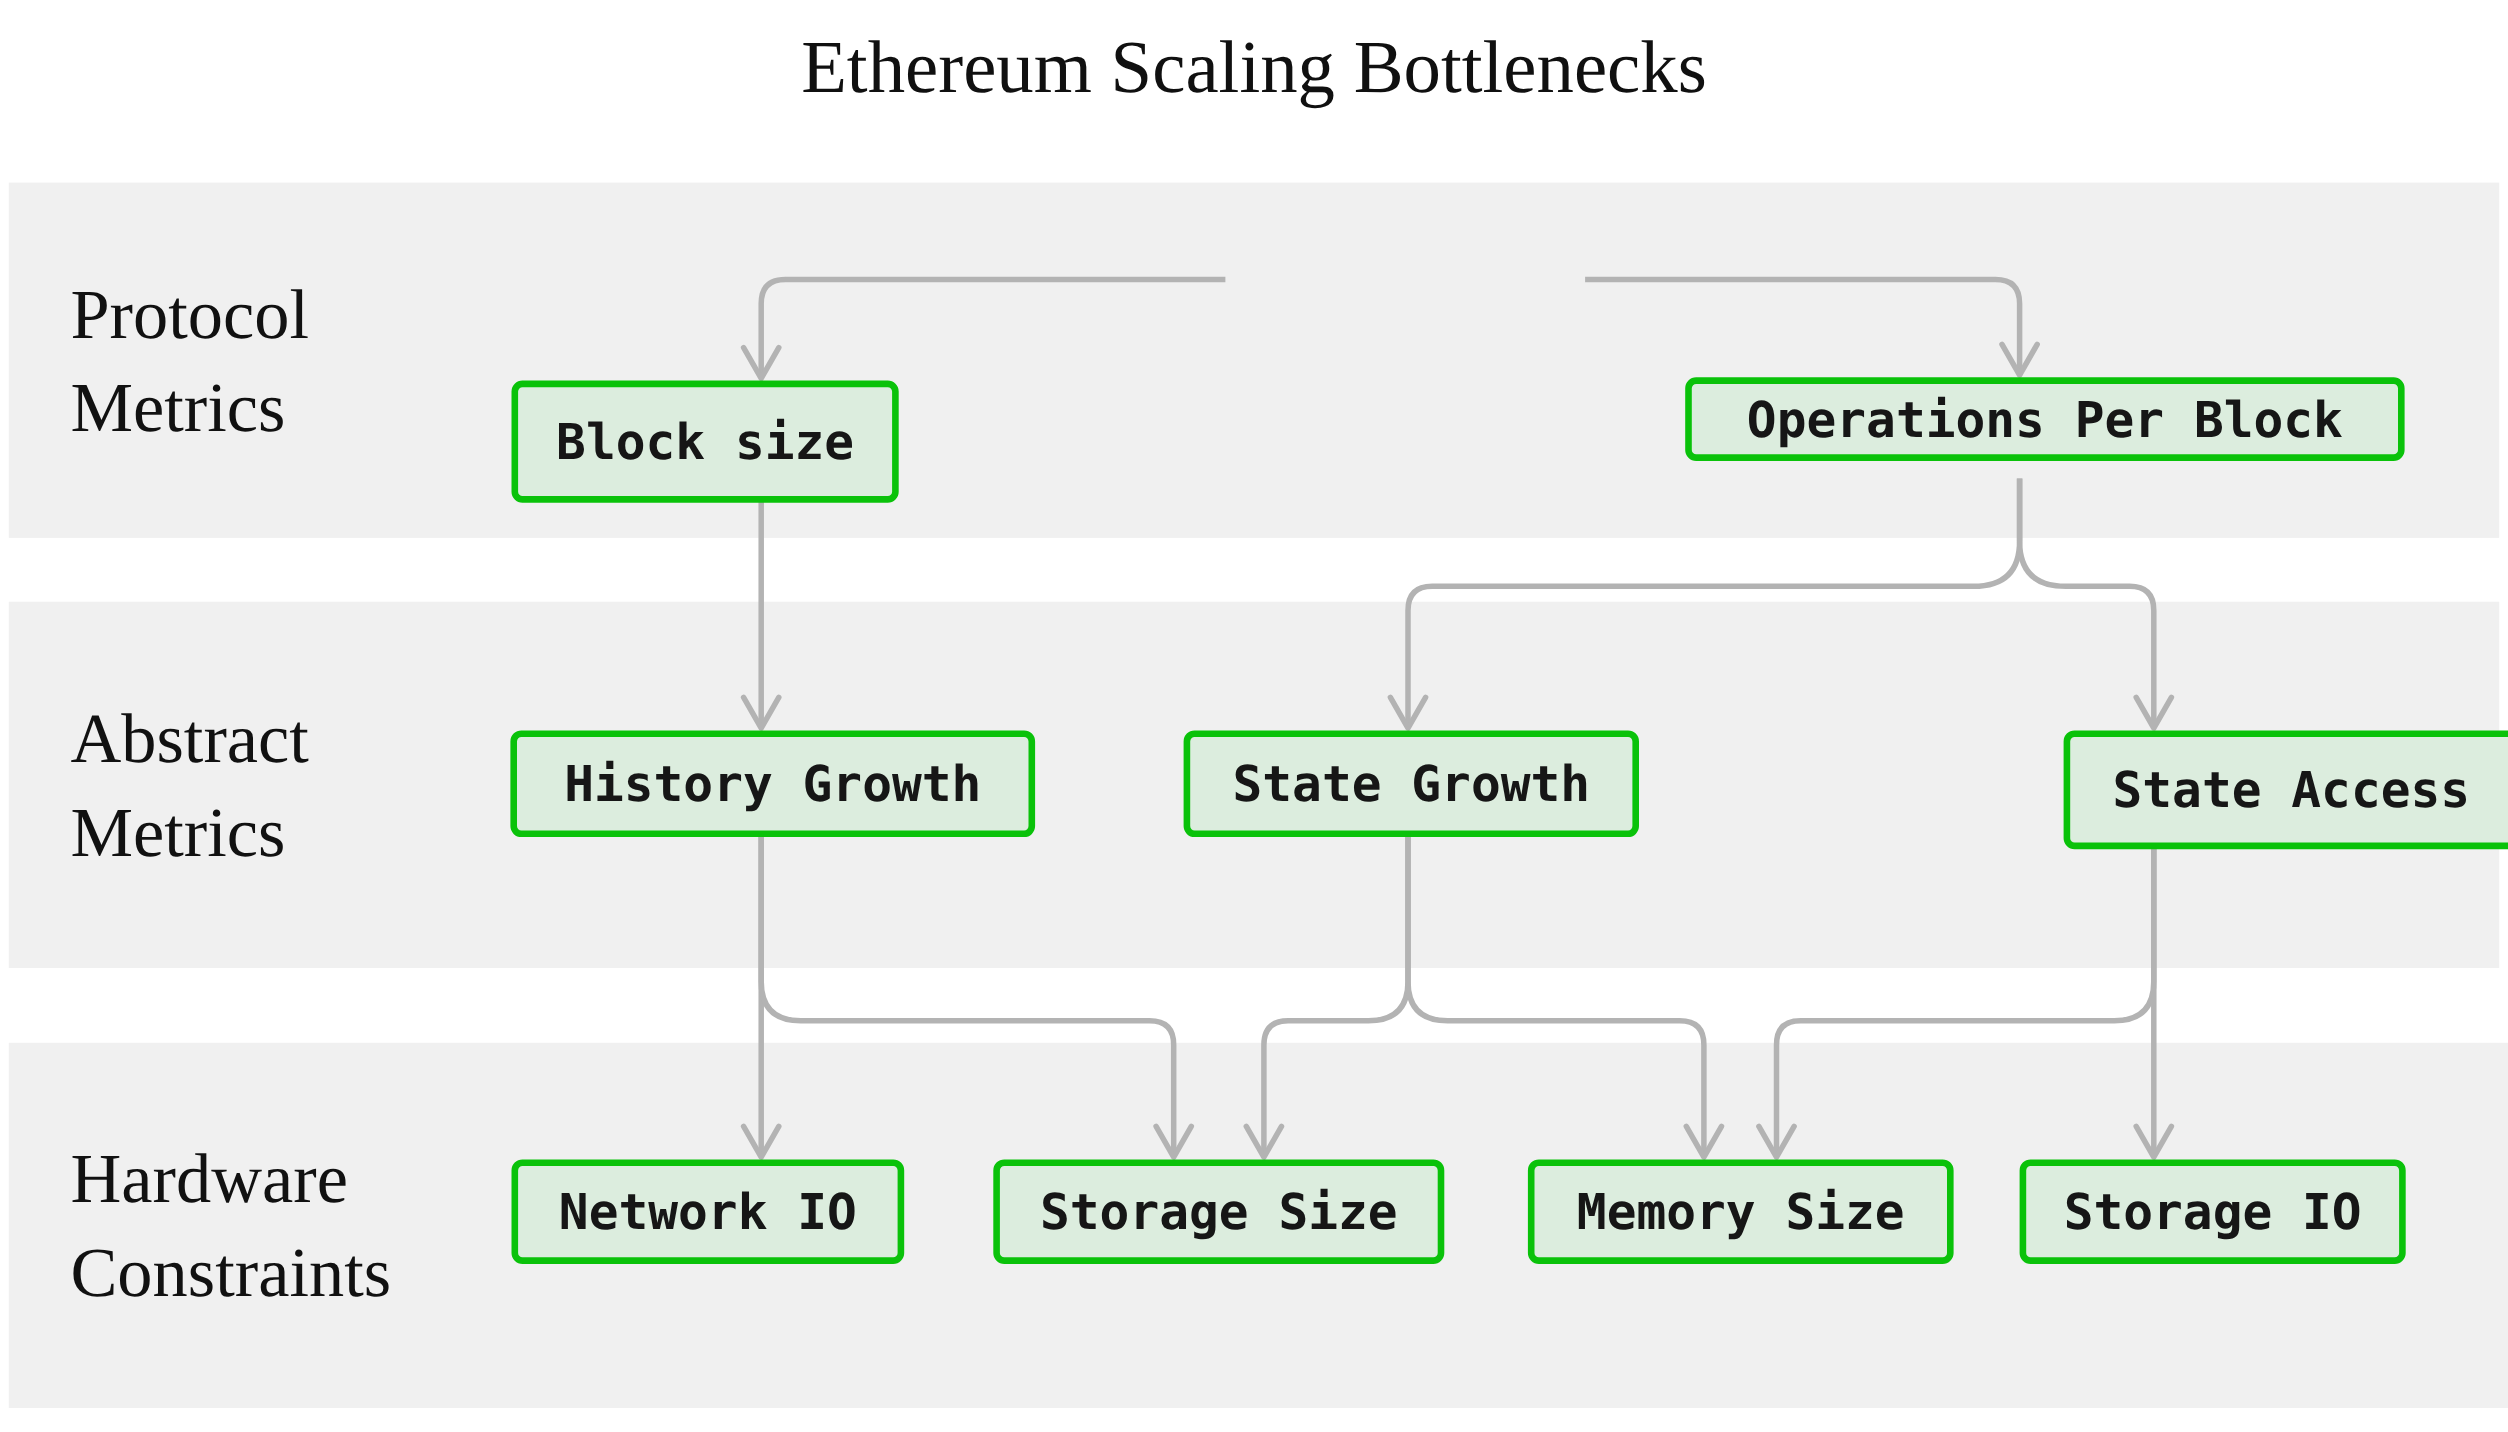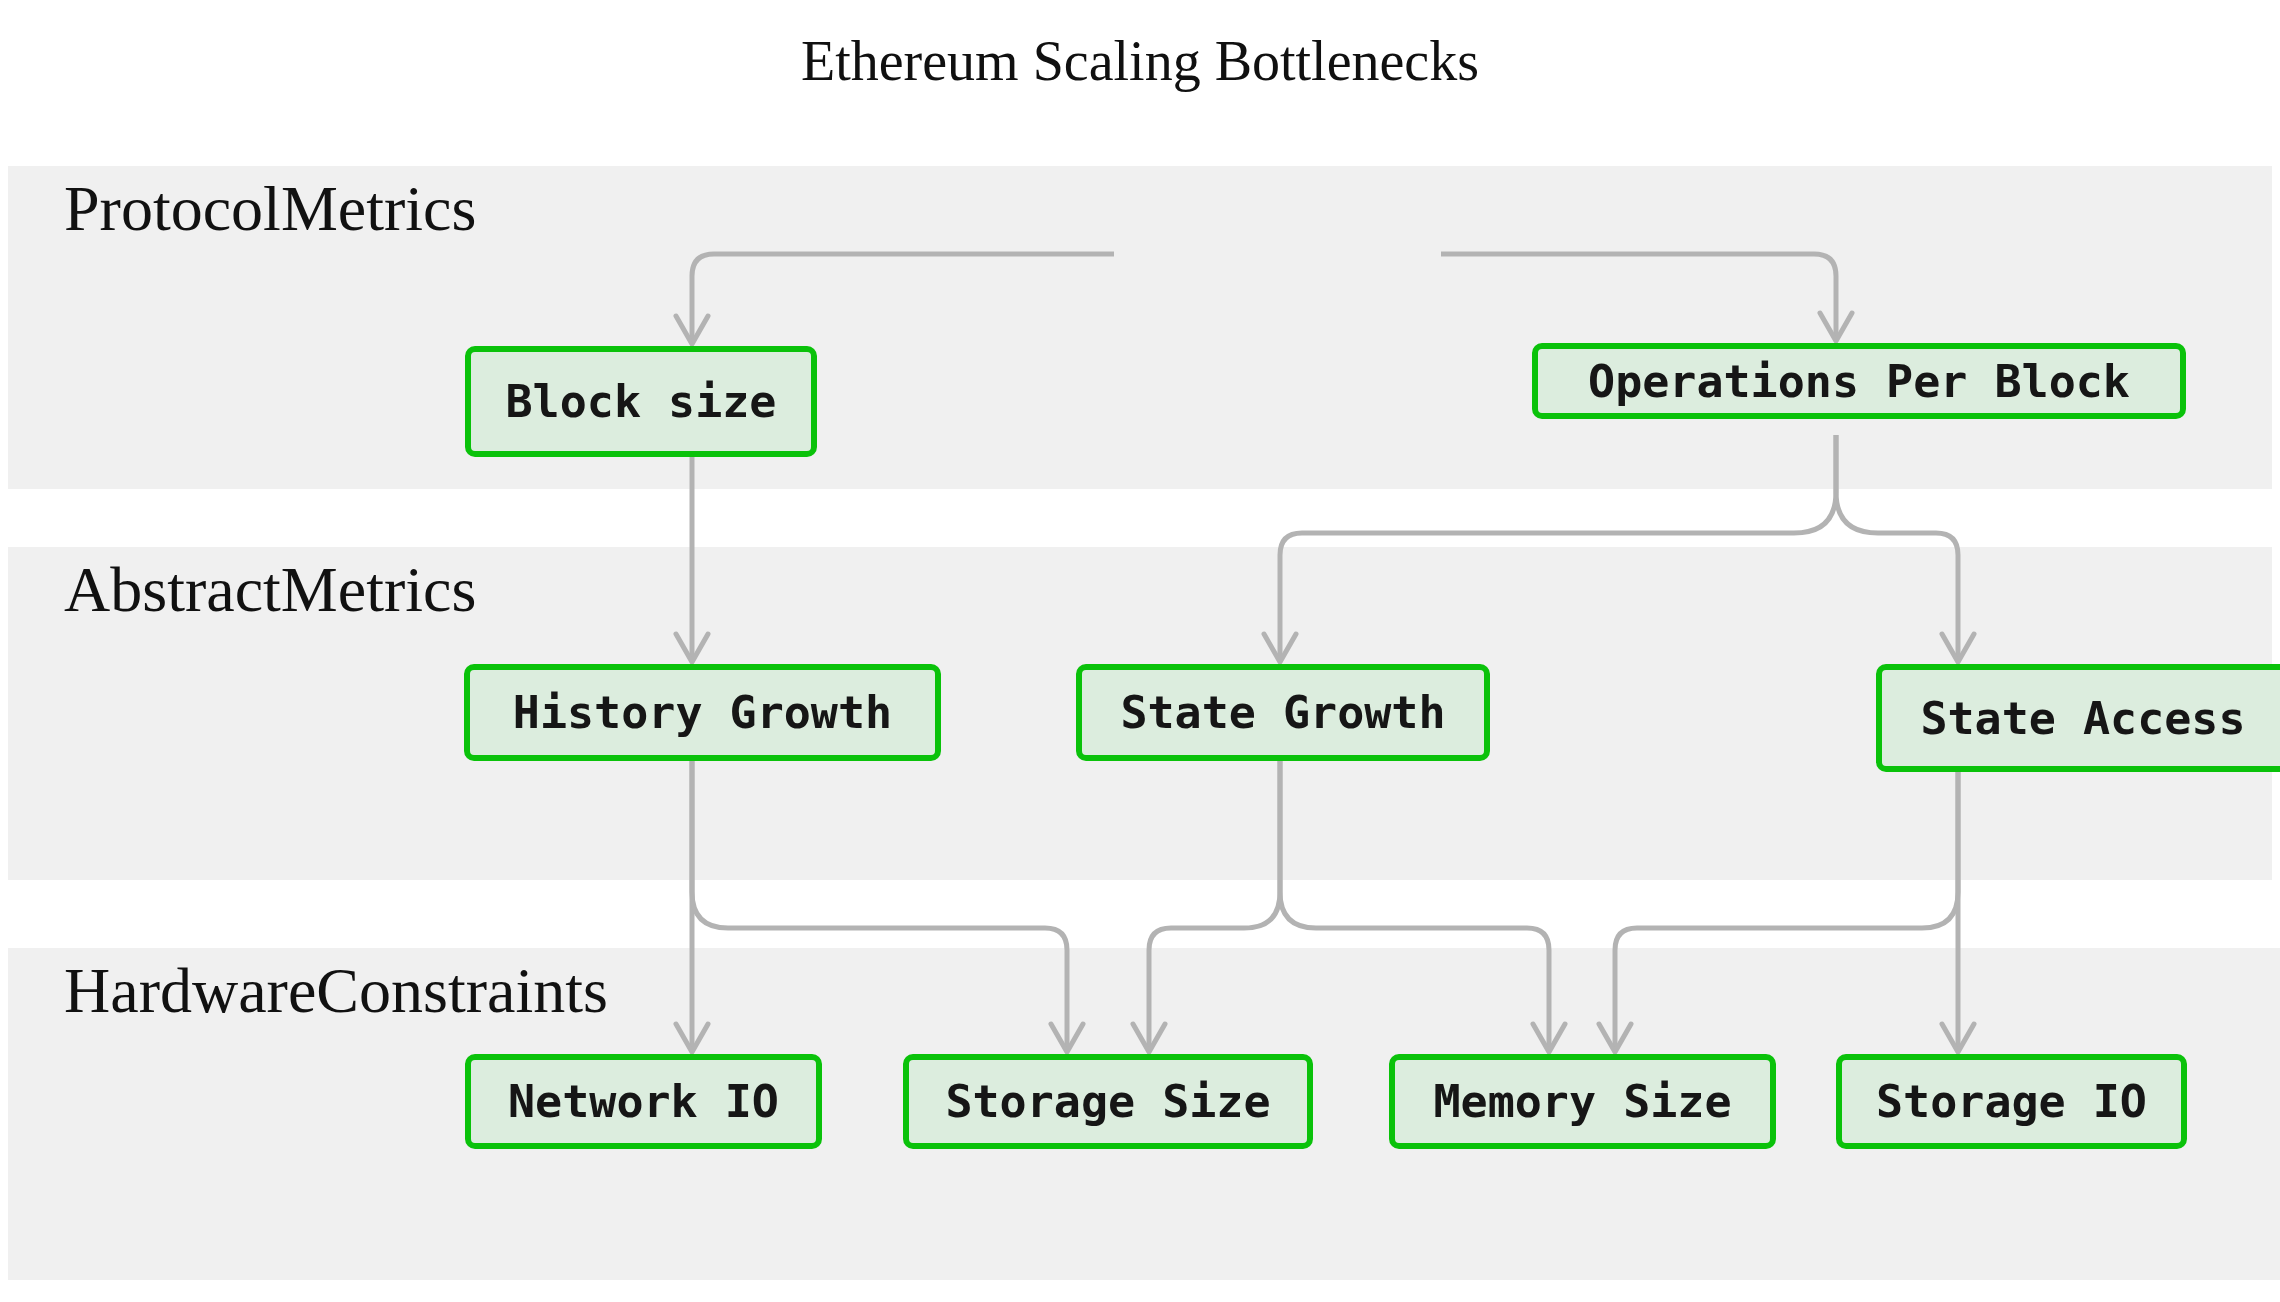--- a/index.html
+++ b/index.html
@@ -8,35 +8,35 @@
     width: 2280px;
     height: 1302px;
     background: #ffffff;
     font-family: "Liberation Serif", serif;
     overflow: hidden;
   }
   #diagram-title {
     position: absolute;
     top: 2px; left: 0; width: 2280px; height: 118px;
     display: flex; align-items: center; justify-content: center;
-    font-size: 56px; font-weight: 400; color: #101010;
+    font-size: 68px; font-weight: 400; color: #101010;
     letter-spacing: 0px;
   }
   .band {
     position: absolute;
     left: 8px; width: 2264px;
     background: #f0f0f0;
   }
   #band-protocol  { top: 166px; height: 323px; }
   #band-abstract  { top: 547px; height: 333px; }
   #band-hardware  { top: 948px; height: 332px; padding-left: 30px; }
   .band-label {
     position: absolute;
     left: 56px; top: 0; height: 100%;
-    display: flex; justify-content: center;
+    display: flex; flex-direction: column; justify-content: center;
     font-size: 64px; line-height: 85px; color: #111111;
   }
   #edge-layer {
     position: absolute; top: 0; left: 0;
     width: 2280px; height: 1302px;
     pointer-events: none;
   }
   #edge-layer path.edge {
     fill: none;
     stroke: #b3b3b3;

